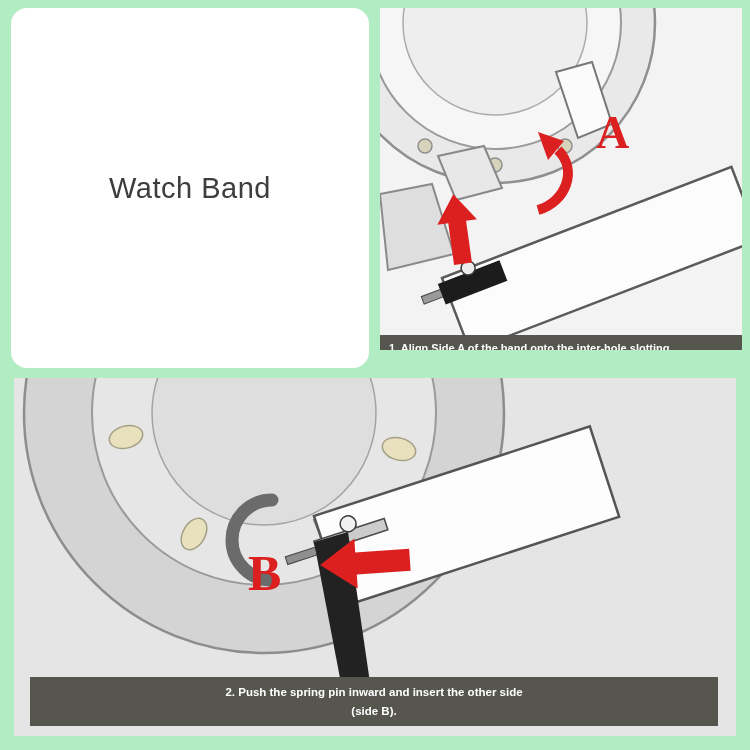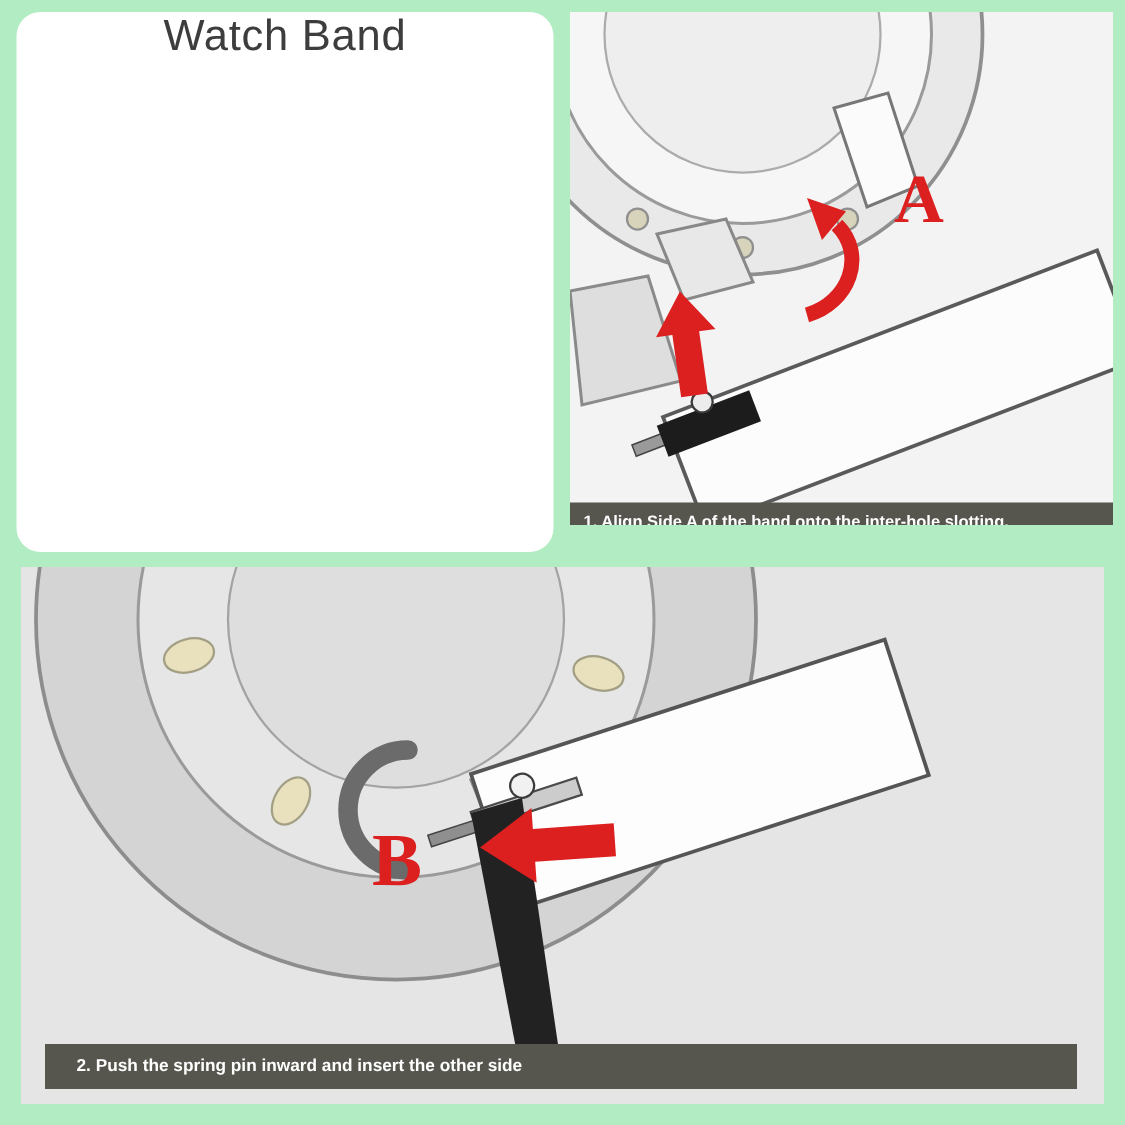--- a/index.html
+++ b/index.html
@@ -3,42 +3,42 @@
 <meta charset="utf-8">
 <style>
   html,body{margin:0;padding:0;}
   body{background:#b1ecc3;}
   .page{position:relative;width:750px;height:750px;background:#b1ecc3;overflow:hidden;
         font-family:"Liberation Sans",sans-serif;}
 
   
   .title-card{position:absolute;left:11px;top:8px;width:358px;height:360px;background:#ffffff;
               border-radius:16px;display:flex;flex-direction:column;align-items:center;
-              justify-content:space-between;gap:16px;}
+              justify-content:center;gap:16px;}
   .title-card h1{margin:0;font-size:29px;font-weight:400;color:#3d3d3d;letter-spacing:.5px;
                  font-family:"Liberation Sans",sans-serif;}
 
   
   .panel{position:absolute;overflow:hidden;}
   .panel-step1{left:380px;top:8px;width:362px;height:342px;background:#f3f3f3;}
   .panel-step2{left:14px;top:378px;width:722px;height:358px;background:#e5e5e5;}
   .illus{position:absolute;left:0;top:0;width:100%;height:100%;display:block;}
 
   
   .step-letter{position:absolute;color:#dc1f1f;font-family:"Liberation Serif",serif;
                font-weight:700;line-height:1;}
   .letter-a{left:216px;top:102px;font-size:46px;}
   .letter-b{left:234px;top:170px;font-size:50px;}
 
   
   .caption{position:absolute;background:#56564e;color:#ffffff;font-weight:700;}
   .caption-step1{left:0;right:0;bottom:0;height:15px;line-height:27px;font-size:11px;
                  padding-left:9px;white-space:nowrap;overflow:hidden;}
-  .caption-step2{left:16px;right:18px;bottom:10px;text-align:left;font-size:11.5px;
-                 line-height:1.6;padding:6px 21px;}
+  .caption-step2{left:16px;right:18px;bottom:10px;text-align:center;font-size:11.5px;
+                 line-height:1.6;padding:6px 8px;}
 </style>
 </head>
 <body>
 
 <div class="page">
 
   <section class="title-card">
     <h1>Watch Band</h1>
   </section>
 
@@ -98,16 +98,17 @@
         <circle cx="30" cy="18" r="8" fill="#f1f1f1" stroke="#3c3c3c" stroke-width="1.5"></circle>
       </g>
 
       <polygon points="300,164 334,154 360,332 334,342" fill="#222222"></polygon>
 
       <path d="M306 184 L342 160 L342 174 L396 174 L396 196 L342 196 L342 210 Z" fill="#dc1f1f" transform="rotate(-4 350 185)"></path>
     </svg>
     <div class="step-letter letter-b">B</div>
     <div class="caption caption-step2">
       <div>2. Push the spring pin inward and insert the other side</div>
+      <div>(side B).</div>
     </div>
   </section>
 
 </div>
 
 </body></html>

